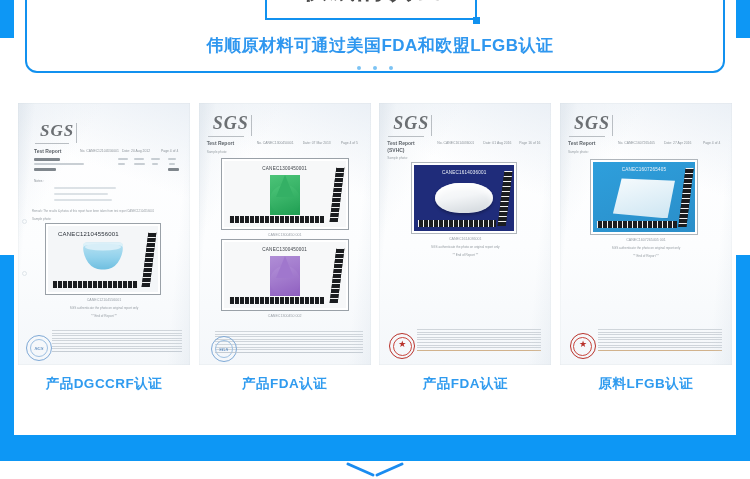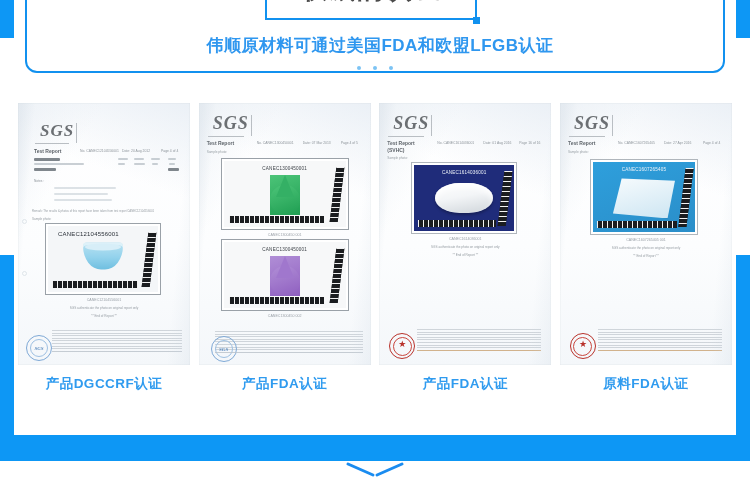--- a/index.html
+++ b/index.html
@@ -389,21 +389,21 @@
         <div class="photo-cap" style="top:135px;">CANEC1607265405 001</div>
         <div style="position:absolute;left:0;top:143px;width:100%;text-align:center;font-size:3.1px;color:#969da3;">SGS authenticate the photo on original report only</div>
         <div style="position:absolute;left:0;top:151px;width:100%;text-align:center;font-size:3.1px;color:#969da3;">** End of Report **</div>
 
         <div class="footer-block" style="left:38px;top:226px;width:124px;"></div>
         <div class="stamp-red" style="left:10px;top:230px;">
           <span class="star">★</span>
         </div>
         <div class="footer-rule" style="left:38px;top:247px;width:124px;"></div>
       </div>
-      <div class="caption">原料FDA认证</div>
+      <div class="caption">原料LFGB认证</div>
     </div>
 
   </div>
 
   <div class="chevron">
     <svg width="62" height="16" viewBox="0 0 62 16">
       <path d="M4 2 L29 13" stroke="#1a8cf0" stroke-width="3" fill="none" stroke-linecap="round"></path>
       <path d="M58 2 L33 13" stroke="#1a8cf0" stroke-width="3" fill="none" stroke-linecap="round"></path>
     </svg>
   </div>

